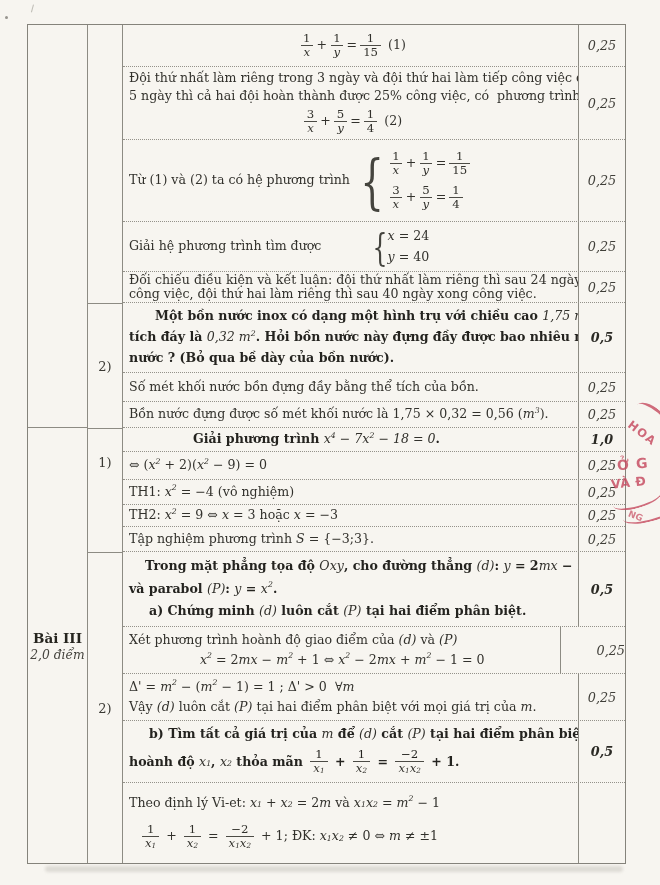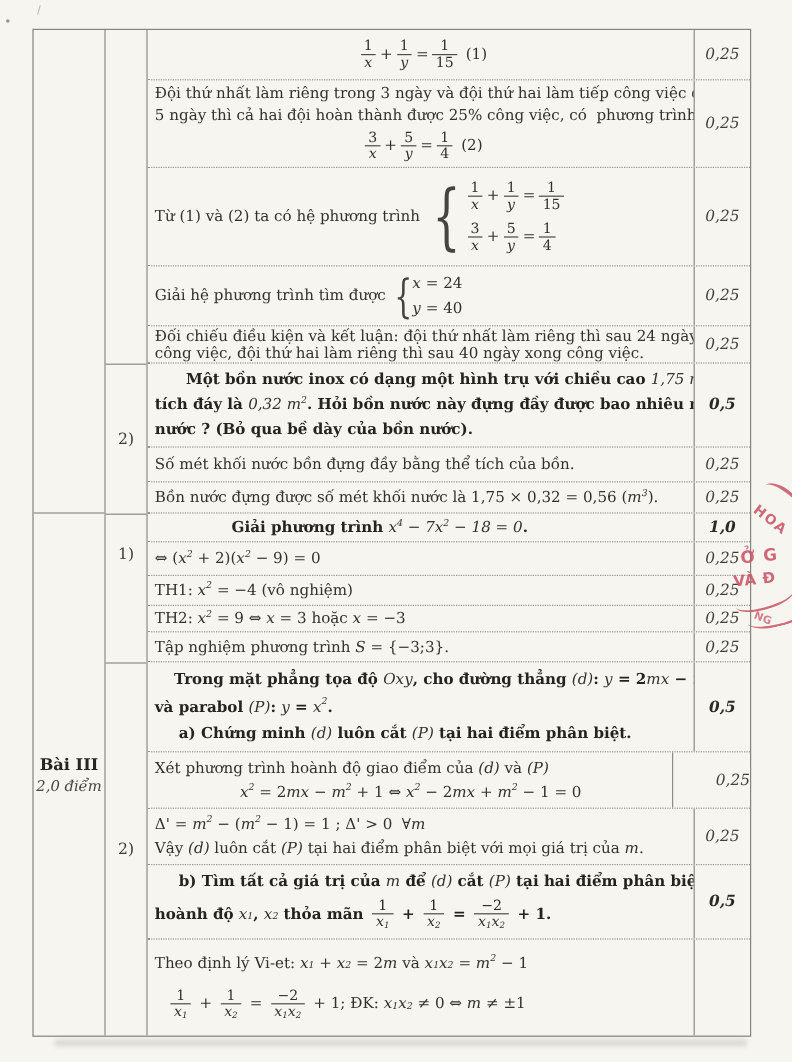--- a/index.html
+++ b/index.html
@@ -96,21 +96,21 @@
           <div class="cell-points">0,25</div>
         </div>
         <div class="trow" style="height: 82px;">
           <div class="cell-content">
             <div class="line" style="padding-left: 2px;"><span class="tx">Từ (1) và (2) ta có hệ phương trình </span><span class="cs"><span class="br" style="font-size: 60px;">{</span><span class="csr"><span class="csl"><span class="frac"><span class="fn"><span class="tx">1</span></span><span class="fd"><span class="mi">x</span></span></span><span class="tx">+</span><span class="frac"><span class="fn"><span class="tx">1</span></span><span class="fd"><span class="mi">y</span></span></span><span class="tx">=</span><span class="frac"><span class="fn"><span class="tx">1</span></span><span class="fd"><span class="tx">15</span></span></span></span><span class="csl"><span class="frac"><span class="fn"><span class="tx">3</span></span><span class="fd"><span class="mi">x</span></span></span><span class="tx">+</span><span class="frac"><span class="fn"><span class="tx">5</span></span><span class="fd"><span class="mi">y</span></span></span><span class="tx">=</span><span class="frac"><span class="fn"><span class="tx">1</span></span><span class="fd"><span class="tx">4</span></span></span></span></span></span></div>
           </div>
           <div class="cell-points">0,25</div>
         </div>
         <div class="trow" style="height: 50px;">
           <div class="cell-content">
-            <div class="line" style="padding-left: 2px;"><span class="tx">Giải hệ phương trình tìm được </span><span class="cs"><span class="br" style="font-size: 38px;">{</span><span class="csr"><span class="csl"><span class="mi">x</span><span class="tx"> = 24</span></span><span class="csl"><span class="mi">y</span><span class="tx"> = 40</span></span></span></span></div>
+            <div class="line" style="padding-left: 2px; gap: 44px;"><span class="tx">Giải hệ phương trình tìm được </span><span class="cs"><span class="br" style="font-size: 38px;">{</span><span class="csr"><span class="csl"><span class="mi">x</span><span class="tx"> = 24</span></span><span class="csl"><span class="mi">y</span><span class="tx"> = 40</span></span></span></span></div>
           </div>
           <div class="cell-points">0,25</div>
         </div>
         <div class="trow" style="height: 31px;">
           <div class="cell-content" style="line-height: 1.12;">
             <div class="line" style="padding-left: 2px;"><span class="tx">Đối chiếu điều kiện và kết luận: đội thứ nhất làm riêng thì sau 24 ngày xong</span></div>
             <div class="line" style="padding-left: 2px;"><span class="tx">công việc, đội thứ hai làm riêng thì sau 40 ngày xong công việc.</span></div>
           </div>
           <div class="cell-points">0,25</div>
         </div>

